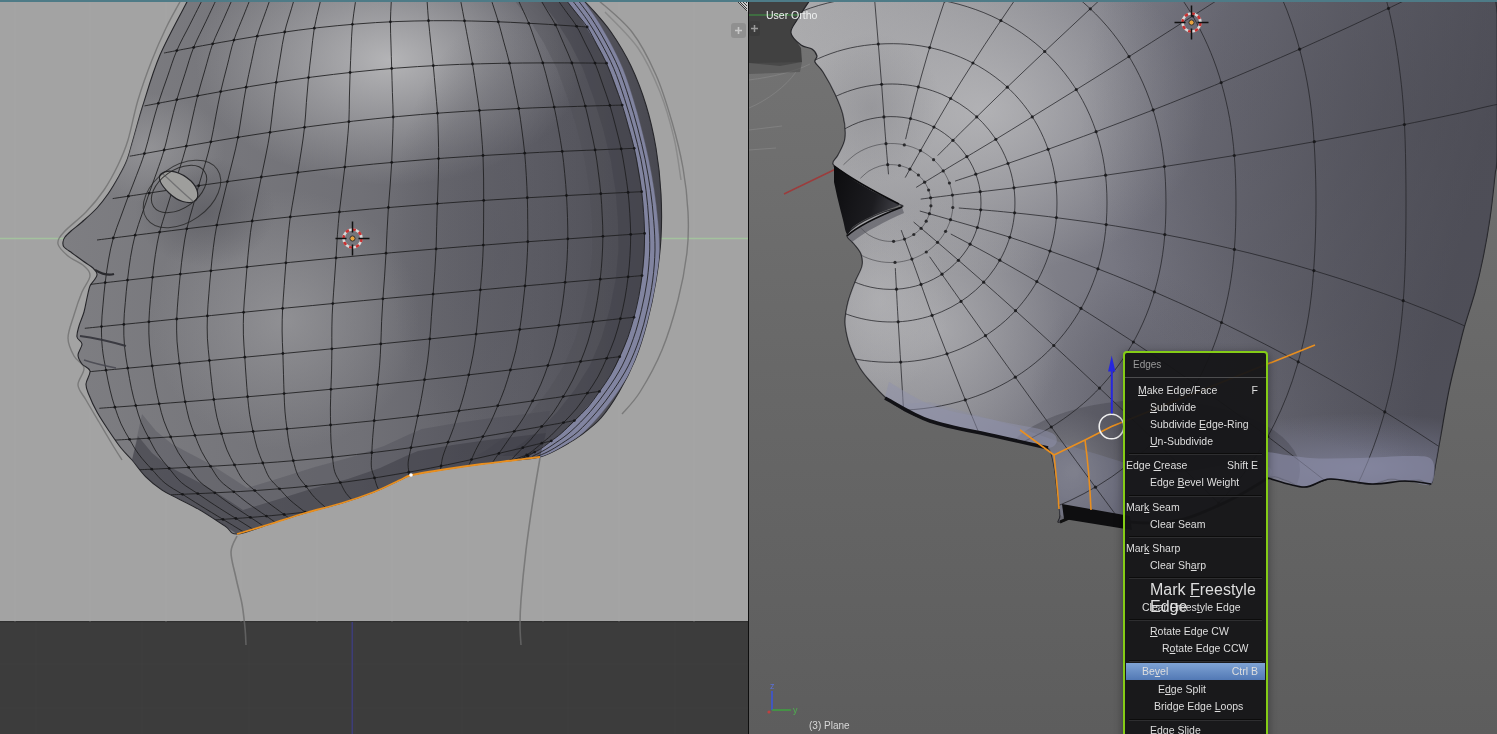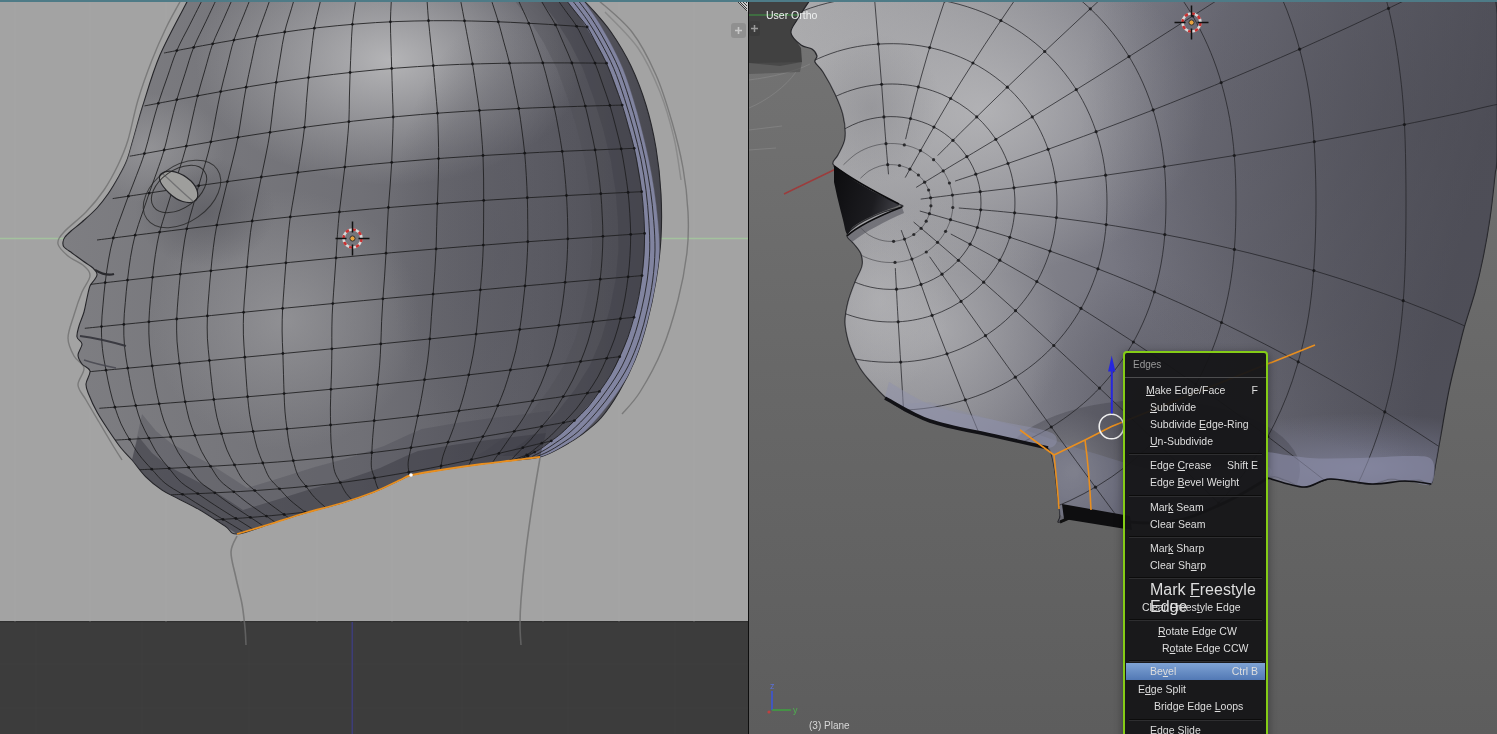--- a/index.html
+++ b/index.html
@@ -668,38 +668,38 @@
 <rect x="749" y="21" width="11" height="15" rx="3" fill="#3c3c3c"></rect>
 <path d="M 754.5,25 V 32 M 751,28.5 H 758" stroke="#9a9a9a" stroke-width="1.5"></path>
 </svg></div>
 <div style="position:absolute;left:748px;top:0;width:1px;height:734px;background:#0e0e0e"></div>
 <div style="position:absolute;left:0;top:0;width:1497px;height:2px;background:#4e7b87"></div>
 <div style="position:absolute;left:766px;top:9px;color:#eef0f0;font-size:10.5px">User Ortho</div>
 <div style="position:absolute;left:809px;top:720px;color:#d8d8d8;font-size:10px">(3) Plane</div>
 <div style="position:absolute;left:1123px;top:351px;width:145px;height:484px;background:rgba(21,21,23,0.95);border:2px solid #84cc16;border-radius:4px 4px 0 0;box-shadow:0 2px 10px rgba(0,0,0,0.4);overflow:hidden">
 <div style="position:absolute;left:8px;top:6px;color:#9a9a9a;font-size:10px">Edges</div>
       <div style="position:absolute;left:0;right:0;top:24px;height:1px;background:#4d4d4f"></div>
-<div style="position:absolute;left:1px;right:1px;top:28.5px;height:17px;color:#dedede;font-size:10.5px;line-height:17px;padding-left:20px"><span style="text-decoration:underline">M</span>ake Edge/Face<span style="position:absolute;right:7px">F</span></div>
+<div style="position:absolute;left:1px;right:1px;top:28.5px;height:17px;color:#dedede;font-size:10.5px;line-height:17px;padding-left:12px"><span style="text-decoration:underline">M</span>ake Edge/Face<span style="position:absolute;right:7px">F</span></div>
       <div style="position:absolute;left:1px;right:1px;top:45.5px;height:17px;color:#dedede;font-size:10.5px;line-height:17px;padding-left:24px"><span style="text-decoration:underline">S</span>ubdivide</div>
       <div style="position:absolute;left:1px;right:1px;top:62.5px;height:17px;color:#dedede;font-size:10.5px;line-height:17px;padding-left:24px">Subdivide <span style="text-decoration:underline">E</span>dge-Ring</div>
       <div style="position:absolute;left:1px;right:1px;top:79.5px;height:17px;color:#dedede;font-size:10.5px;line-height:17px;padding-left:24px"><span style="text-decoration:underline">U</span>n-Subdivide</div>
       <div style="position:absolute;left:4px;right:4px;top:100px;height:1px;background:#0c0c0c;box-shadow:0 1px 0 #2e2e30"></div>
-      <div style="position:absolute;left:1px;right:1px;top:104.0px;height:17px;color:#dedede;font-size:10.5px;line-height:17px;padding-left:24px">Edge <span style="text-decoration:underline">C</span>rease<span style="position:absolute;right:7px">Shift E</span></div>
+      <div style="position:absolute;left:1px;right:1px;top:104.0px;height:17px;color:#dedede;font-size:10.5px;line-height:17px;">Edge <span style="text-decoration:underline">C</span>rease<span style="position:absolute;right:7px">Shift E</span></div>
       <div style="position:absolute;left:1px;right:1px;top:121.0px;height:17px;color:#dedede;font-size:10.5px;line-height:17px;padding-left:24px">Edge <span style="text-decoration:underline">B</span>evel Weight</div>
       <div style="position:absolute;left:4px;right:4px;top:142px;height:1px;background:#0c0c0c;box-shadow:0 1px 0 #2e2e30"></div>
-      <div style="position:absolute;left:1px;right:1px;top:145.5px;height:17px;color:#dedede;font-size:10.5px;line-height:17px;padding-left:24px">Mar<span style="text-decoration:underline">k</span> Seam</div>
+      <div style="position:absolute;left:1px;right:1px;top:145.5px;height:17px;color:#dedede;font-size:10.5px;line-height:17px;">Mar<span style="text-decoration:underline">k</span> Seam</div>
       <div style="position:absolute;left:1px;right:1px;top:162.5px;height:17px;color:#dedede;font-size:10.5px;line-height:17px;padding-left:24px">Clear Seam</div>
       <div style="position:absolute;left:4px;right:4px;top:183px;height:1px;background:#0c0c0c;box-shadow:0 1px 0 #2e2e30"></div>
-      <div style="position:absolute;left:1px;right:1px;top:187.0px;height:17px;color:#dedede;font-size:10.5px;line-height:17px;padding-left:24px">Mar<span style="text-decoration:underline">k</span> Sharp</div>
+      <div style="position:absolute;left:1px;right:1px;top:187.0px;height:17px;color:#dedede;font-size:10.5px;line-height:17px;">Mar<span style="text-decoration:underline">k</span> Sharp</div>
       <div style="position:absolute;left:1px;right:1px;top:204.0px;height:17px;color:#dedede;font-size:10.5px;line-height:17px;padding-left:24px">Clear Sh<span style="text-decoration:underline">a</span>rp</div>
       <div style="position:absolute;left:4px;right:4px;top:224px;height:1px;background:#0c0c0c;box-shadow:0 1px 0 #2e2e30"></div>
       <div style="position:absolute;left:1px;right:1px;top:228px;height:17px;color:#dedede;font-size:16px;line-height:17px;padding-left:24px">Mark <span style="text-decoration:underline">F</span>reestyle Edge</div>
       <div style="position:absolute;left:1px;right:1px;top:245.5px;height:17px;color:#dedede;font-size:10.5px;line-height:17px;padding-left:16px">Clear Frees<span style="text-decoration:underline">t</span>yle Edge</div>
       <div style="position:absolute;left:4px;right:4px;top:266px;height:1px;background:#0c0c0c;box-shadow:0 1px 0 #2e2e30"></div>
-      <div style="position:absolute;left:1px;right:1px;top:270.0px;height:17px;color:#dedede;font-size:10.5px;line-height:17px;padding-left:32px"><span style="text-decoration:underline">R</span>otate Edge CW</div>
+      <div style="position:absolute;left:1px;right:1px;top:270.0px;height:17px;color:#dedede;font-size:10.5px;line-height:17px;padding-left:24px"><span style="text-decoration:underline">R</span>otate Edge CW</div>
       <div style="position:absolute;left:1px;right:1px;top:287.0px;height:17px;color:#dedede;font-size:10.5px;line-height:17px;padding-left:36px">R<span style="text-decoration:underline">o</span>tate Edge CCW</div>
       <div style="position:absolute;left:4px;right:4px;top:307px;height:1px;background:#0c0c0c;box-shadow:0 1px 0 #2e2e30"></div>
-      <div style="position:absolute;left:1px;right:1px;top:310.0px;height:17px;background:linear-gradient(#7fa3d4,#5279b5);color:#dedede;font-size:10.5px;line-height:17px;padding-left:24px">Be<span style="text-decoration:underline">v</span>el<span style="position:absolute;right:7px">Ctrl B</span></div>
-      <div style="position:absolute;left:1px;right:1px;top:328.0px;height:17px;color:#dedede;font-size:10.5px;line-height:17px;padding-left:12px">E<span style="text-decoration:underline">d</span>ge Split</div>
+      <div style="position:absolute;left:1px;right:1px;top:310.0px;height:17px;background:linear-gradient(#7fa3d4,#5279b5);color:#dedede;font-size:10.5px;line-height:17px;padding-left:16px">Be<span style="text-decoration:underline">v</span>el<span style="position:absolute;right:7px">Ctrl B</span></div>
+      <div style="position:absolute;left:1px;right:1px;top:328.0px;height:17px;color:#dedede;font-size:10.5px;line-height:17px;padding-left:32px">E<span style="text-decoration:underline">d</span>ge Split</div>
       <div style="position:absolute;left:1px;right:1px;top:345.0px;height:17px;color:#dedede;font-size:10.5px;line-height:17px;padding-left:28px">Bridge Edge <span style="text-decoration:underline">L</span>oops</div>
       <div style="position:absolute;left:4px;right:4px;top:366px;height:1px;background:#0c0c0c;box-shadow:0 1px 0 #2e2e30"></div>
       <div style="position:absolute;left:1px;right:1px;top:369.0px;height:17px;color:#dedede;font-size:10.5px;line-height:17px;padding-left:24px">Edge Slide</div>
 </div>
 </div>
 </body></html>

